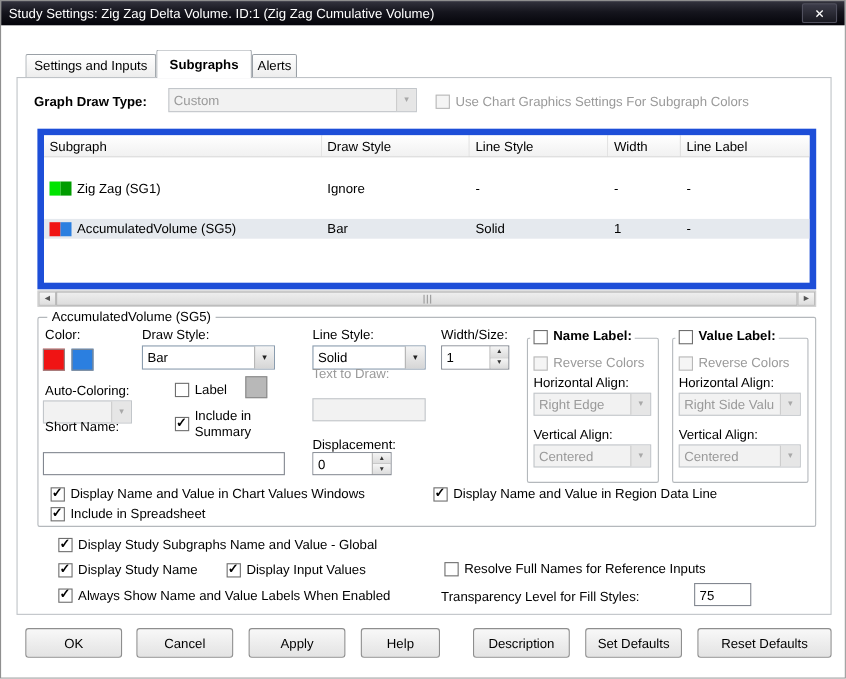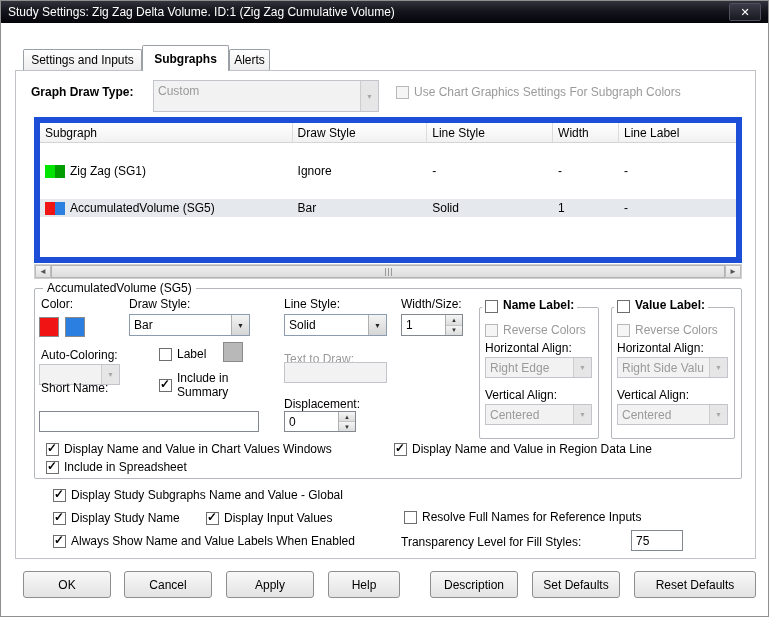--- a/index.html
+++ b/index.html
@@ -89,21 +89,21 @@
       <span>Settings and Inputs</span>
     </div>
   <div class="tab active" style="left:141px;top:44px;width:87px;height:26px;">
       <span>Subgraphs</span>
     </div>
   <div class="tab" style="left:228px;top:48px;width:41px;height:21px;">
       <span>Alerts</span>
     </div>
 
   <span class="lbl b abs" style="left:30px;top:84px;">Graph Draw Type:</span>
-  <div class="combo dis" style="left:152px;top:79px;width:226px;height:32px;">
+  <div class="combo dis" style="left:152px;top:79px;width:226px;height:22px;">
     <span class="val">Custom</span>
     <span class="arrow">▼</span>
   </div>
   <div class="cbrow" style="left:395px;top:84px;">
     <span class="cb dis"></span>
     <span class="cbl dis">Use Chart Graphics Settings For Subgraph Colors</span>
   </div>
 
   <div class="table">
     <div class="thead">
@@ -231,21 +231,21 @@
   </div>
   <span class="color-btn" style="left: 222px; top: 341px; width: 20px; height: 20px; background: rgb(184, 184, 184);"></span>
 
   <div class="cbrow" style="left:158px;top:370px;width:92px;align-items:center;">
     <span class="cb checked">
         <span class="mark">✓</span>
       </span>
     <span class="cbl" style="white-space:normal;width:70px;line-height:14px;">Include in Summary</span>
   </div>
 
-  <span class="lbl dis abs" style="left:283px;top:351px;text-align:right;">Text to Draw:</span>
+  <span class="lbl dis abs" style="left:283px;top:332px;text-align:right;">Text to Draw:</span>
   <input class="textbox dis" style="left: 283px; top: 361px; width: 103px; height: 21px;" value="">
 
   <span class="lbl abs" style="left:40px;top:380px;">Short Name:</span>
   <input class="textbox" style="left: 38px; top: 410px; width: 220px; height: 21px;" value="">
 
   <span class="lbl abs" style="left:283px;top:396px;">Displacement:</span>
   <div class="spinner" style="left:283px;top:410px;width:72px;height:21px;">
     <input value="0" style="">
     <span class="spin-btns">
         <span class="spin-up">▲</span>

